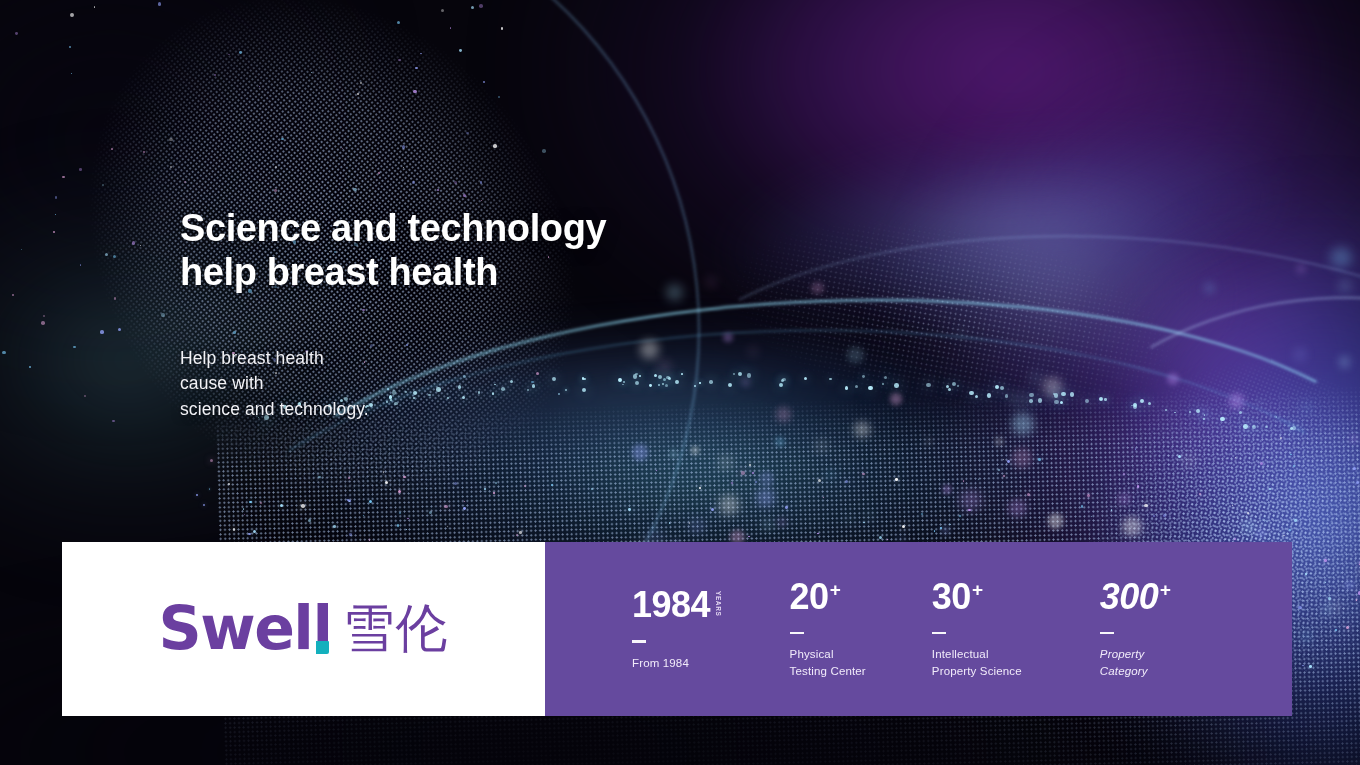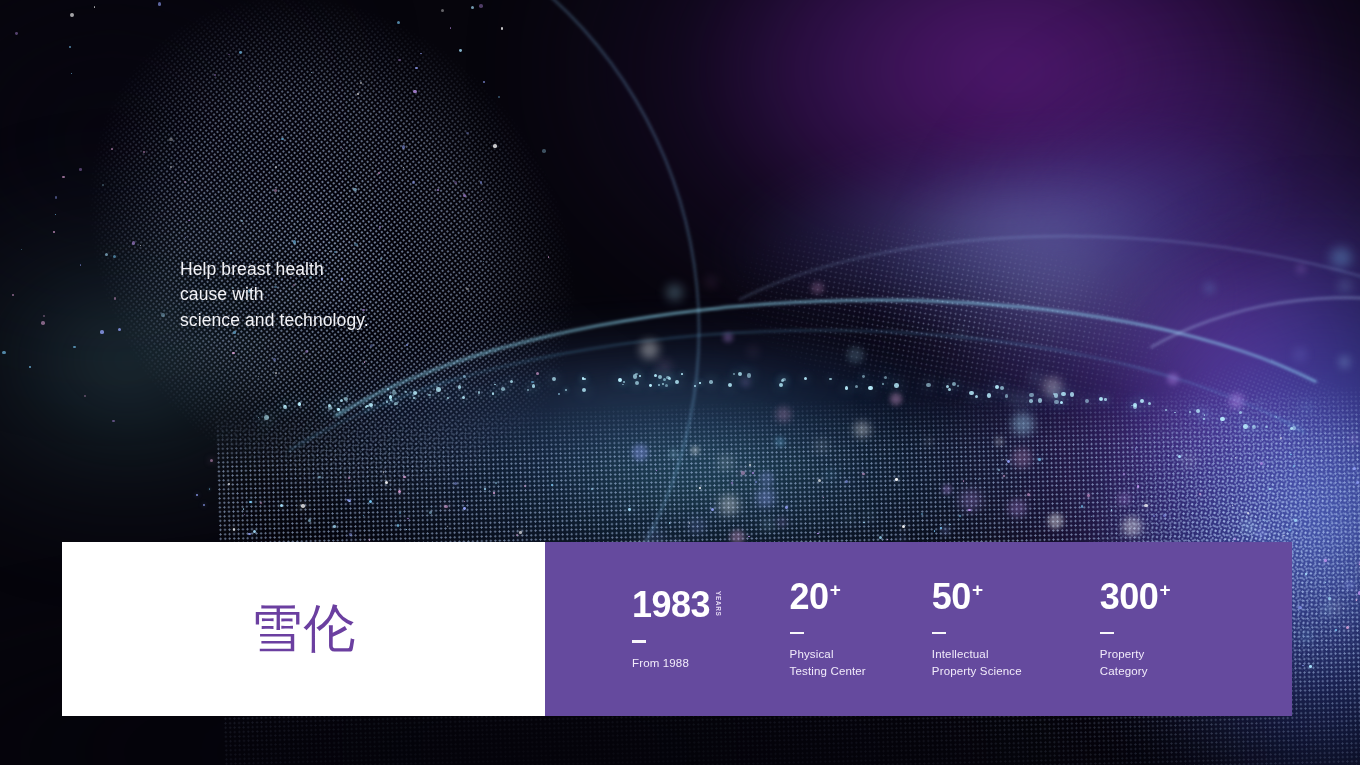--- a/index.html
+++ b/index.html
@@ -699,61 +699,67 @@
       <div class="dot" style="left: 79.1px; top: 168px; width: 2.5px; height: 2.5px; background: rgba(196, 150, 245, 0.39);"></div>
       <div class="dot" style="left: 361.8px; top: 308.5px; width: 2.9px; height: 2.9px; background: rgba(196, 150, 245, 0.59);"></div>
       <div class="dot" style="left: 340.5px; top: 278px; width: 2.5px; height: 2.5px; background: rgba(150, 165, 255, 0.69);"></div>
       <div class="dot" style="left: 14.9px; top: 31.9px; width: 2.9px; height: 2.9px; background: rgba(196, 150, 245, 0.42);"></div>
       <div class="dot" style="left: 378px; top: 171.7px; width: 2.2px; height: 2.2px; background: rgba(235, 170, 225, 0.72);"></div>
       <div class="dot" style="left: 412.1px; top: 180.8px; width: 3.4px; height: 3.4px; background: rgba(150, 165, 255, 0.53);"></div>
     </div>
 </div>
 
 <div id="hero-copy">
+  <h1 id="headline">Science and technology
+help breast health</h1>
   <p id="subcopy">Help breast health
 cause with
 science and technology.</p>
 </div>
 
 <div id="bottom-panel">
 
   <div id="logo-panel">
     <div id="logo-lockup">
+      <div id="logo-wordmark">
+        <span>Swell</span>
+        <span id="logo-accent"></span>
+      </div>
       <div id="logo-cn">雪伦</div>
     </div>
   </div>
 
   <div id="stats-panel">
       <div class="stat">
         <div class="stat-num-row">
-          <span class="stat-num">1983</span>
+          <span class="stat-num">1984</span>
           <span class="stat-unit">YEARS</span>
         </div>
         <div class="stat-dash"></div>
-        <div class="stat-label">From 1988</div>
+        <div class="stat-label">From 1984</div>
       </div>
       <div class="stat" style="margin-left: 69px;">
         <div class="stat-num-row">
           <span class="stat-num">20</span>
           <span class="stat-plus">+</span>
         </div>
         <div class="stat-dash"></div>
         <div class="stat-label">Physical
 Testing Center</div>
       </div>
       <div class="stat" style="margin-left: 66px;">
         <div class="stat-num-row">
-          <span class="stat-num">50</span>
+          <span class="stat-num">30</span>
           <span class="stat-plus">+</span>
         </div>
         <div class="stat-dash"></div>
         <div class="stat-label">Intellectual
 Property Science</div>
       </div>
-      <div class="stat" style="margin-left: 78px;">
+      <div class="stat" style="margin-left: 78px; font-style: italic;">
         <div class="stat-num-row">
           <span class="stat-num">300</span>
           <span class="stat-plus">+</span>
         </div>
         <div class="stat-dash"></div>
         <div class="stat-label">Property
 Category</div>
       </div>
     </div>
 </div>

